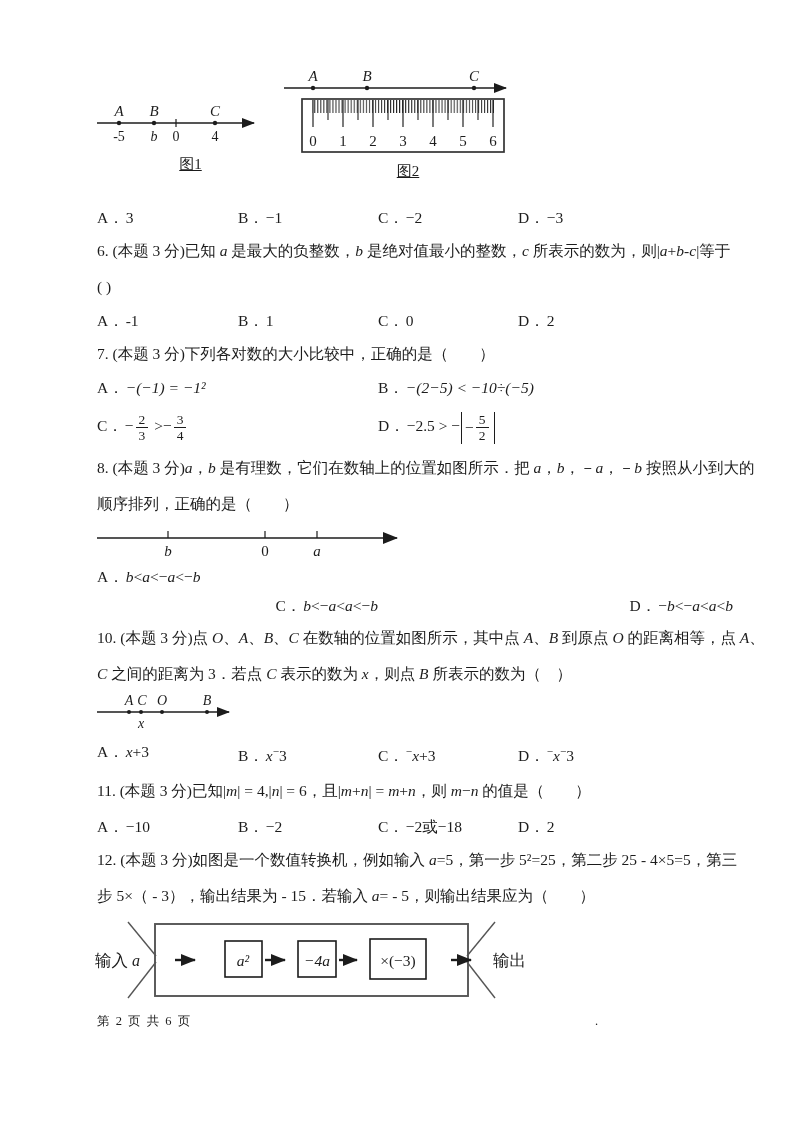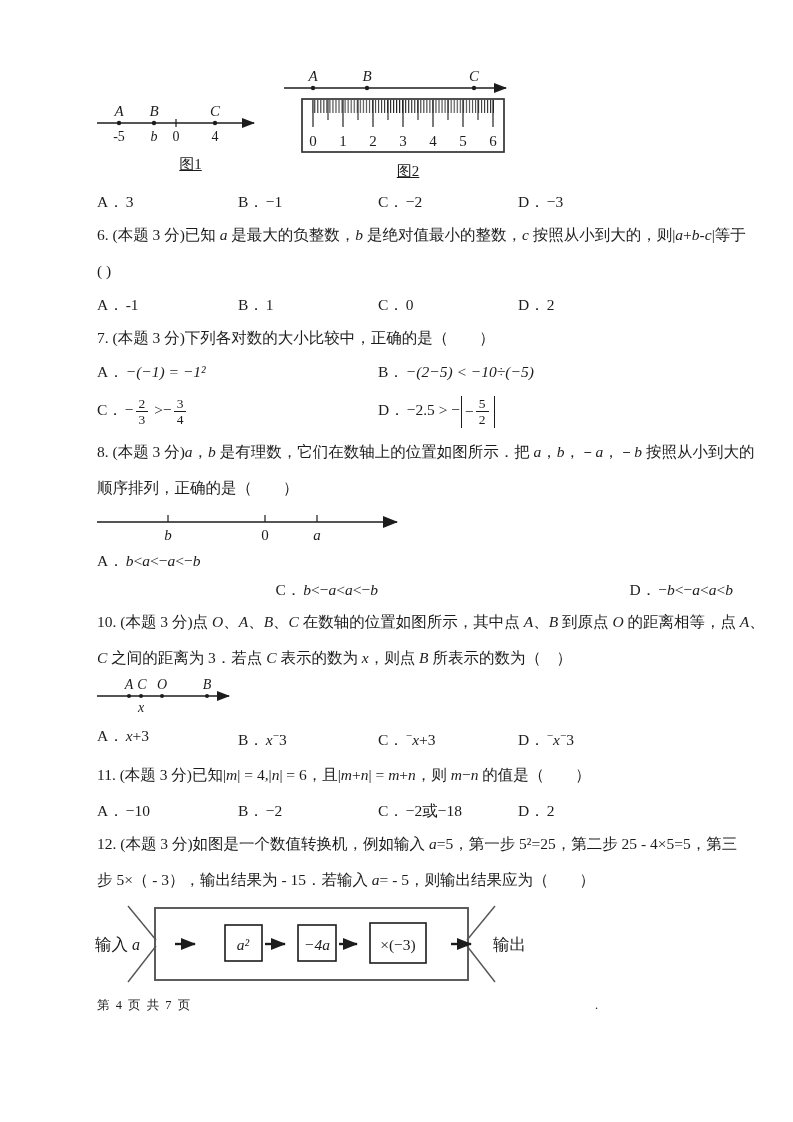--- a/index.html
+++ b/index.html
@@ -103,29 +103,29 @@
             <text x="119" y="76">3</text>
           <text x="149" y="76">4</text>
             <text x="179" y="76">5</text>
           <text x="209" y="76">6</text>
         </g>
       </svg>
       <div class="figcap">图2</div>
     </div>
   </div>
 
-  <div class="optrow" style="margin-top:4px;">
+  <div class="optrow" style="margin-top:20px;">
     <div class="opt"><span class="olbl">A．</span><span>3</span></div>
     <div class="opt"><span class="olbl">B．</span><span>−1</span></div>
     <div class="opt"><span class="olbl">C．</span><span>−2</span></div>
     <div class="opt"><span class="olbl">D．</span><span>−3</span></div>
   </div>
 
   <div>
-    <div class="line"><span>6. (本题 3 分)已知 </span><span class="it">a</span><span> 是最大的负整数，</span><span class="it">b</span><span> 是绝对值最小的整数，</span><span class="it">c</span><span> 按照从小到大的，则|</span><span class="it">a</span><span>+</span><span class="it">b</span><span>-</span><span class="it">c</span><span>|等于</span></div>
+    <div class="line"><span>6. (本题 3 分)已知 </span><span class="it">a</span><span> 是最大的负整数，</span><span class="it">b</span><span> 是绝对值最小的整数，</span><span class="it">c</span><span> 所表示的数为，则|</span><span class="it">a</span><span>+</span><span class="it">b</span><span>-</span><span class="it">c</span><span>|等于</span></div>
     <div class="line">( )</div>
     <div class="optrow">
       <div class="opt"><span class="olbl">A．</span><span>-1</span></div>
       <div class="opt"><span class="olbl">B．</span><span>1</span></div>
       <div class="opt"><span class="olbl">C．</span><span>0</span></div>
       <div class="opt"><span class="olbl">D．</span><span>2</span></div>
     </div>
   </div>
 
   <div>
@@ -231,17 +231,17 @@
       <text class="sit" x="148" y="48" font-size="15.5" text-anchor="middle">a²</text>
       <rect x="203" y="23" width="38" height="36" fill="none" stroke="#1c1c1c" stroke-width="1.6"></rect>
       <text class="sit" x="222" y="48" font-size="15.5" text-anchor="middle">−4a</text>
       <rect x="275" y="21" width="56" height="40" fill="none" stroke="#1c1c1c" stroke-width="1.6"></rect>
       <text x="303" y="48" font-size="15.5" text-anchor="middle">×(−3)</text>
       <text x="398" y="48" font-size="16.5">输出</text>
     </svg>
   </div>
 
   <div class="footer">
-    <span>第 4 页 共 7 页</span>
+    <span>第 2 页 共 6 页</span>
     <span class="stray">.</span>
   </div>
 
 </div>
 
 </body></html>

